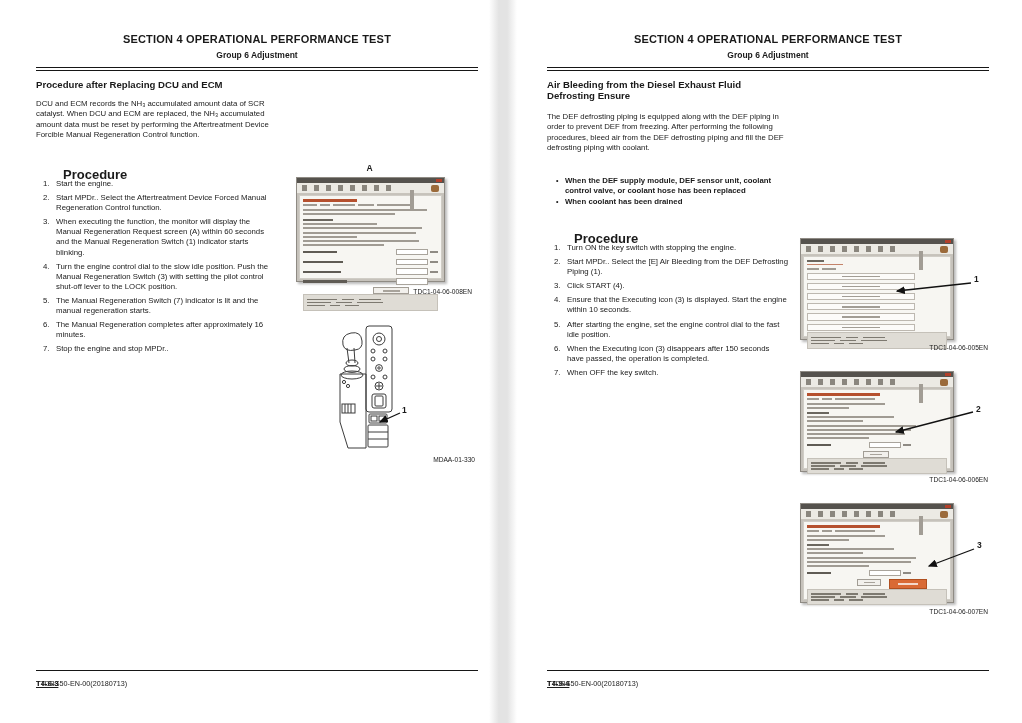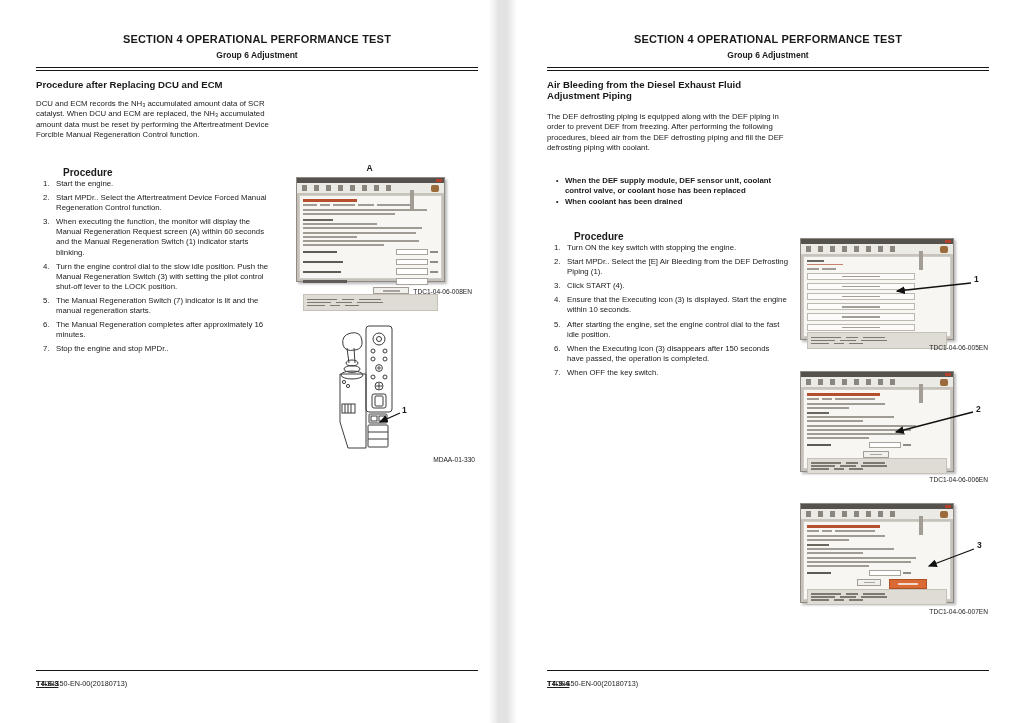--- a/index.html
+++ b/index.html
@@ -16,21 +16,21 @@
   .hdr .t2{font-size:8.5px;font-weight:bold;margin-top:5px;}
   .drule{position:absolute;left:36px;top:67px;width:442px;height:2.4px;
          border-top:1.6px solid #161616;border-bottom:1px solid #161616;}
   .frule{position:absolute;left:36px;top:670px;width:442px;border-top:1.2px solid #161616;}
   .fcode{position:absolute;left:36px;top:679px;font-size:7.2px;}
   .fpage{position:absolute;left:36px;top:679px;width:442px;text-align:left;font-size:7.6px;font-weight:bold;text-decoration:underline;}
 
   
   .h3{position:absolute;left:36px;top:80px;width:262px;font-size:9.6px;font-weight:bold;line-height:10.8px;}
   .para{position:absolute;left:36px;width:244px;font-size:7.8px;line-height:10.3px;}
-  .plabel{position:absolute;left:43px;font-size:10px;font-weight:bold;padding-left:20px;}
+  .plabel{position:absolute;left:43px;font-size:13px;font-weight:bold;padding-left:20px;}
   .steps{position:absolute;left:43px;width:234px;font-size:7.8px;line-height:10.1px;}
   .step{display:flex;margin-bottom:4px;}
   .step .n{width:13px;flex:none;}
   .step .t{flex:1;}
   .bullets{position:absolute;left:45px;width:234px;font-size:7.8px;line-height:10.1px;font-weight:bold;}
   .bullet{display:flex;margin-bottom:1px;}
   .bullet .m{width:9px;flex:none;font-size:7px;}
   .figlabel{position:absolute;font-size:8.5px;font-weight:bold;text-align:center;}
   .figcap{position:absolute;font-size:6.6px;text-align:right;}
   .callout{position:absolute;font-size:8.5px;font-weight:bold;z-index:6;}
@@ -238,21 +238,21 @@
 
 <div class="page" id="pageR">
   <div class="hdr">
     <div class="t1">SECTION 4 OPERATIONAL PERFORMANCE TEST</div>
     <div class="t2">Group 6 Adjustment</div>
   </div>
   <div class="drule"></div>
 
   <div class="h3">
     <div>Air Bleeding from the Diesel Exhaust Fluid</div>
-    <div>Adjustment Piping</div>
+    <div>Defrosting Ensure</div>
   </div>
   <div class="para" style="top:112px">The DEF defrosting piping is equipped along with the DEF piping in order to prevent DEF from freezing. After performing the following procedures, bleed air from the DEF defrosting piping and fill the DEF defrosting piping with coolant.</div>
 
   <div class="bullets" style="top:176px">
     <div class="bullet">
         <span class="m">•</span>
         <span class="t">When the DEF supply module, DEF sensor unit, coolant control valve, or coolant hose has been replaced</span>
       </div>
     <div class="bullet">
         <span class="m">•</span>

